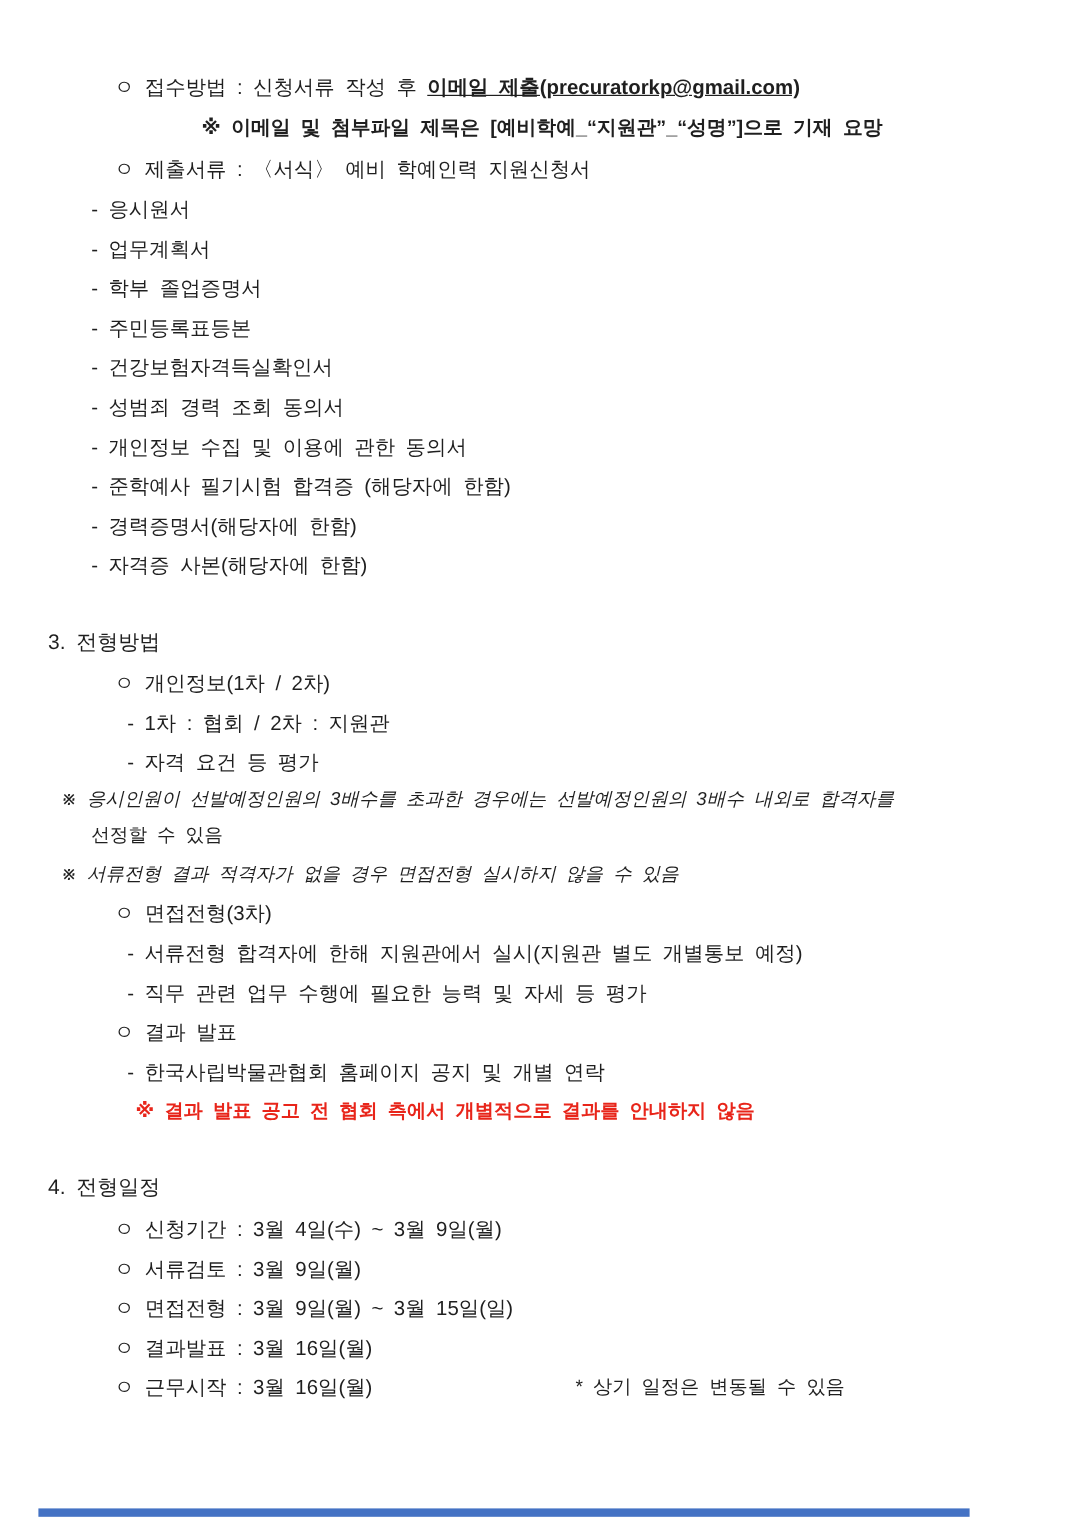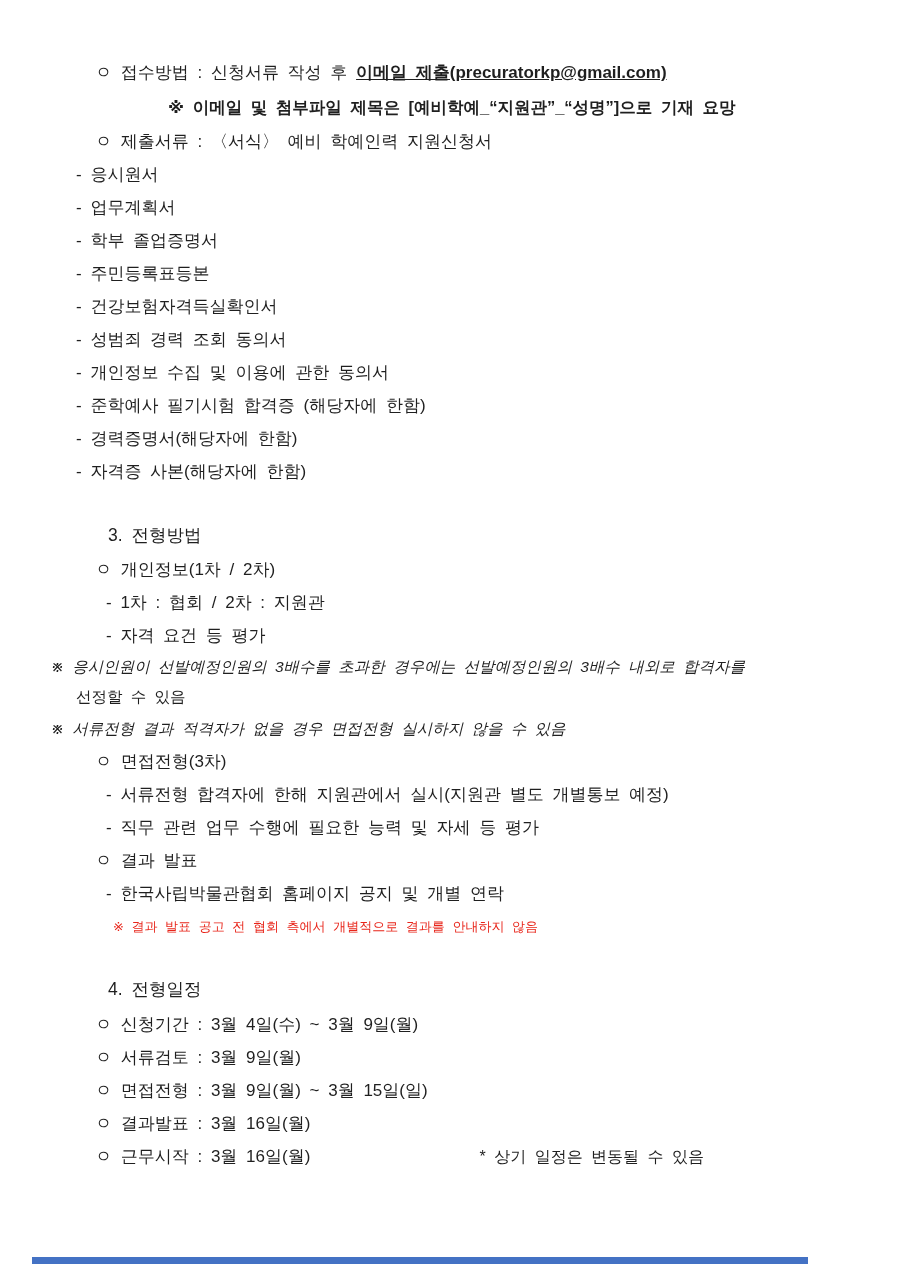--- a/index.html
+++ b/index.html
@@ -24,30 +24,30 @@
   .h30 { height: 30px; line-height: 30px; }
   .h38 { height: 38px; line-height: 38px; }
 
   .l-o     { padding-left: 95px; }
   .l-note-top {
     padding-left: 168px;
     font-weight: bold;
     font-size: 16.5px;
   }
   .l-item  { padding-left: 76px; }
-  .l-head  { padding-left: 108px; font-size: 17.5px; }
+  .l-head  { padding-left: 40px; font-size: 17.5px; }
   .gap-sec3 { margin-top: 30px; }
   .gap-sec4 { margin-top: 27px; }
   .l-dash  { padding-left: 106px; }
   .l-x     { padding-left: 51px; font-size: 15.5px; font-style: italic; }
   .l-x2    { padding-left: 76px; font-size: 15.5px; }
   .l-red   {
     padding-left: 113px;
-    font-weight: normal;
-    font-size: 13px;
+    font-weight: bold;
+    font-size: 16px;
     color: #e8251a;
   }
   .email-link {
     font-weight: bold;
     text-decoration: underline;
     color: #1f1f1f;
   }
   .sched-last { display: flex; }
   .side-note {
     margin-left: auto;

